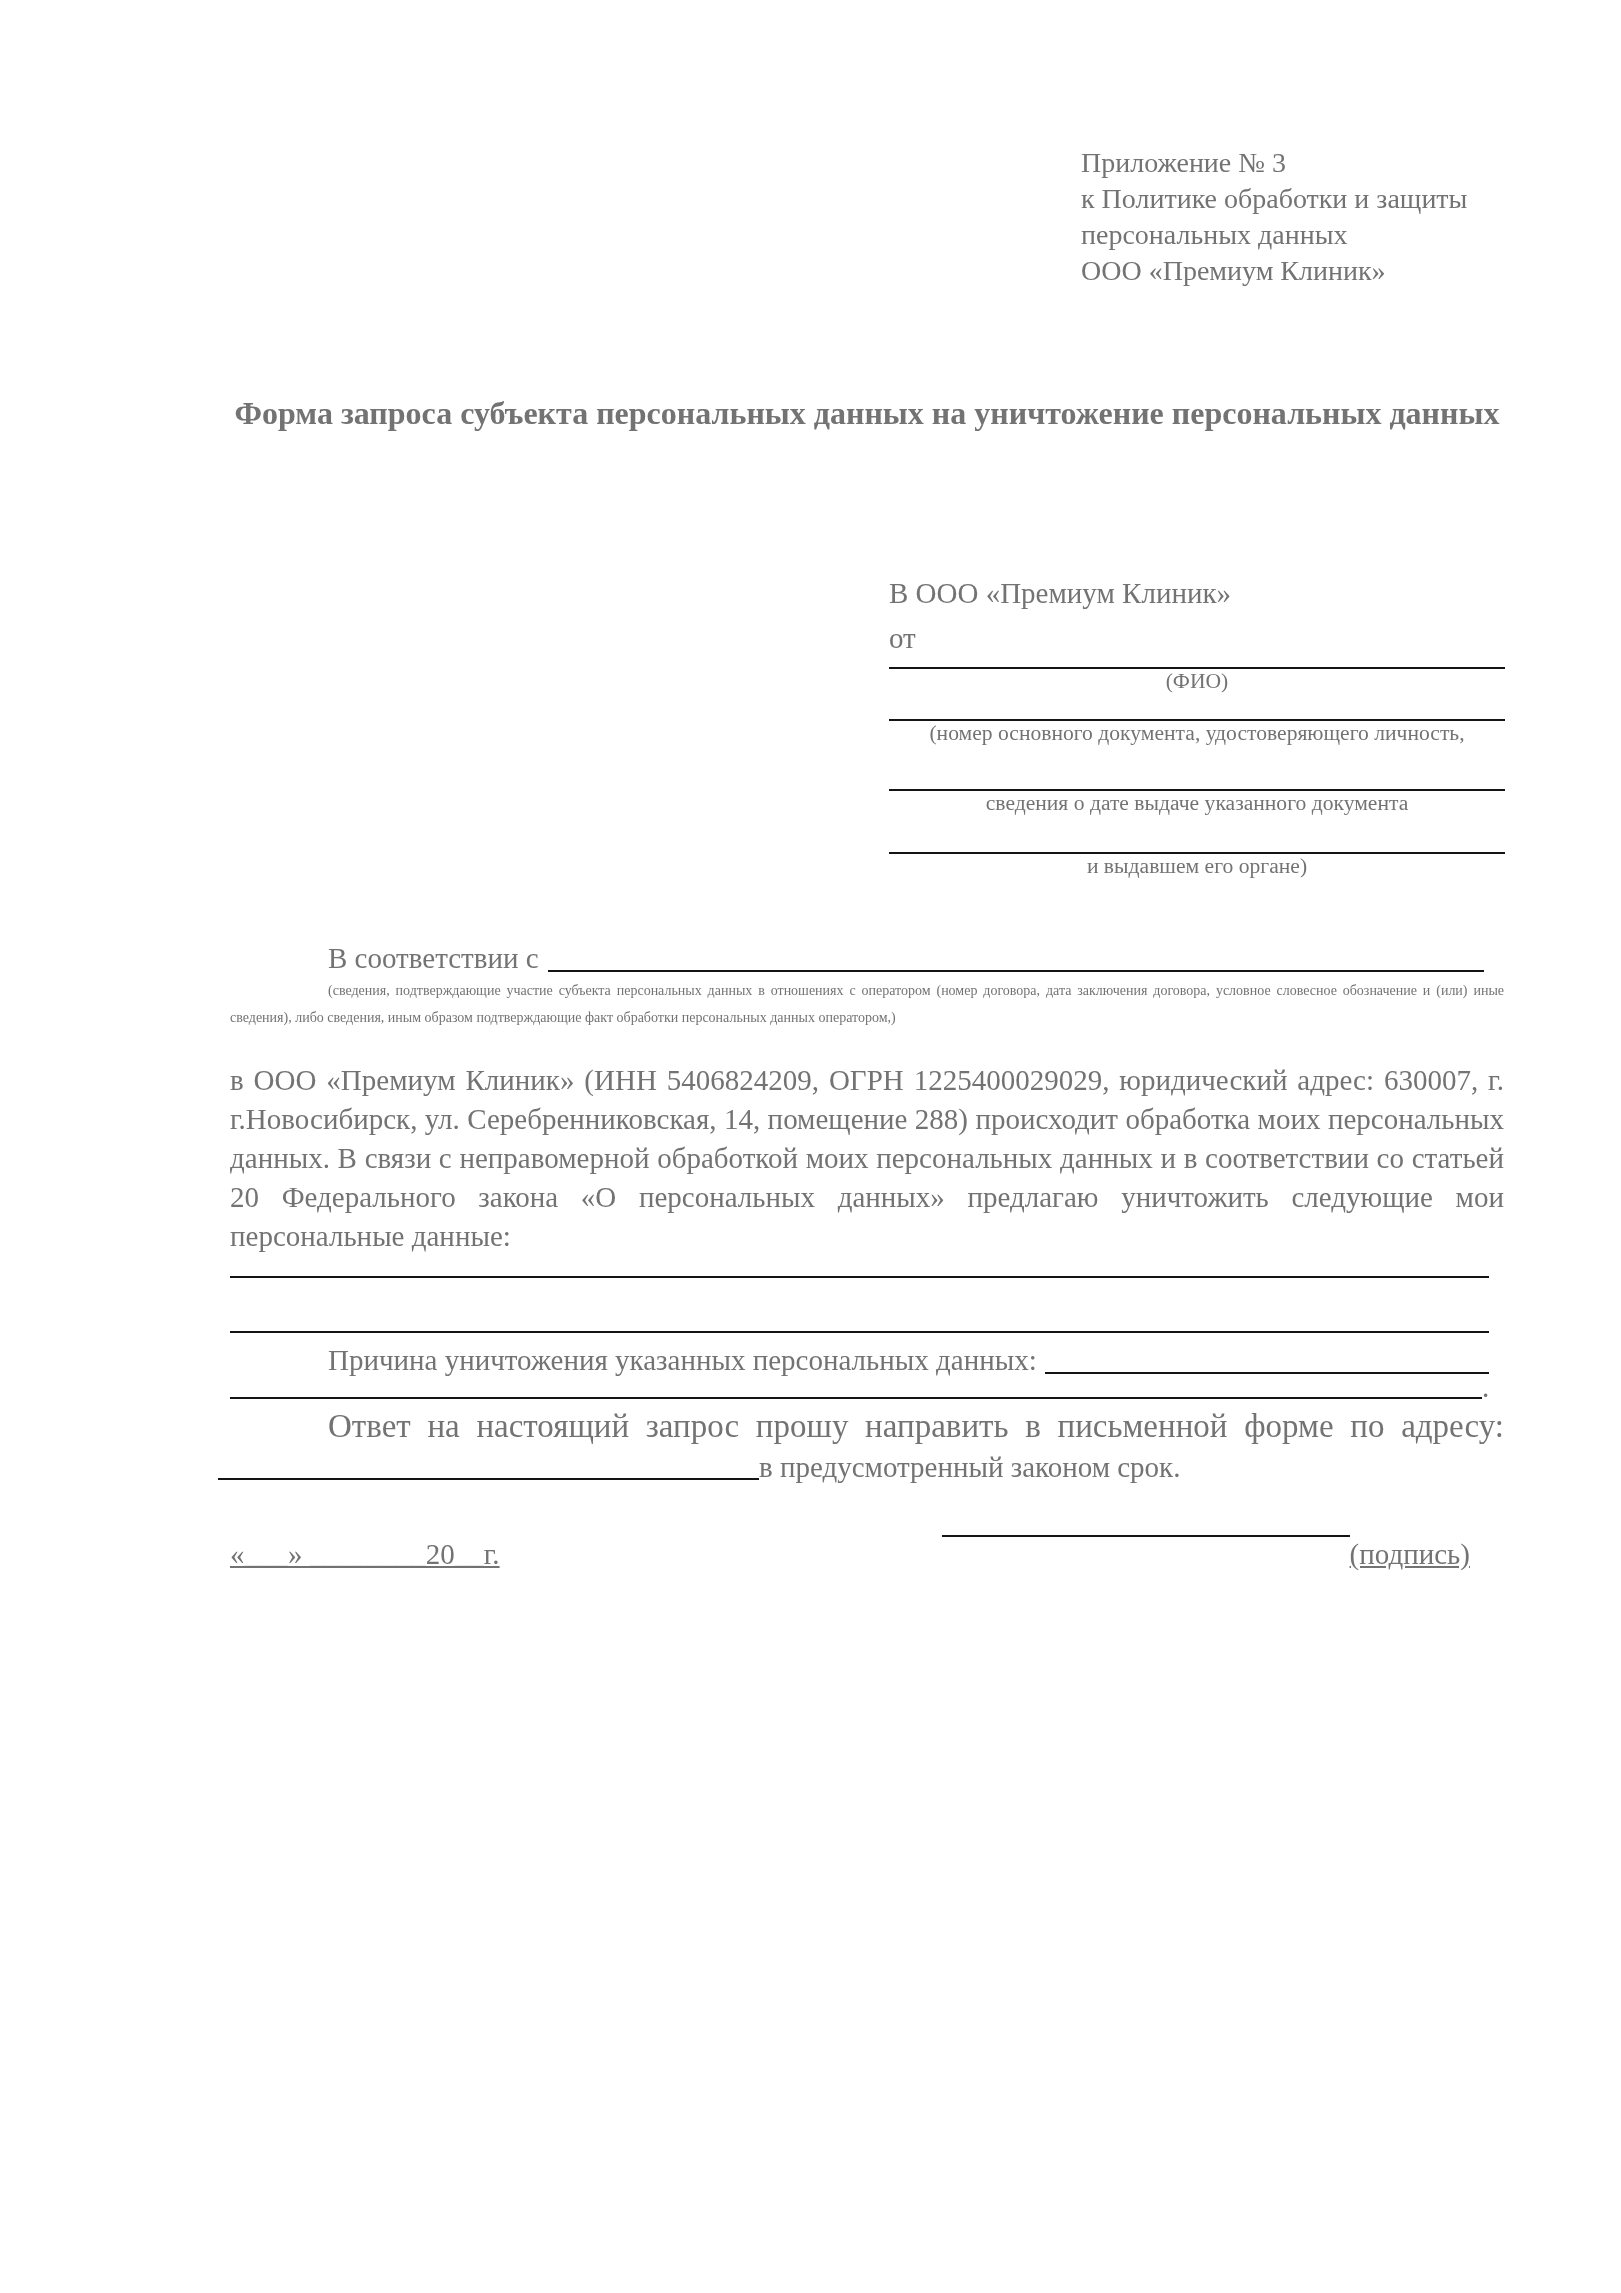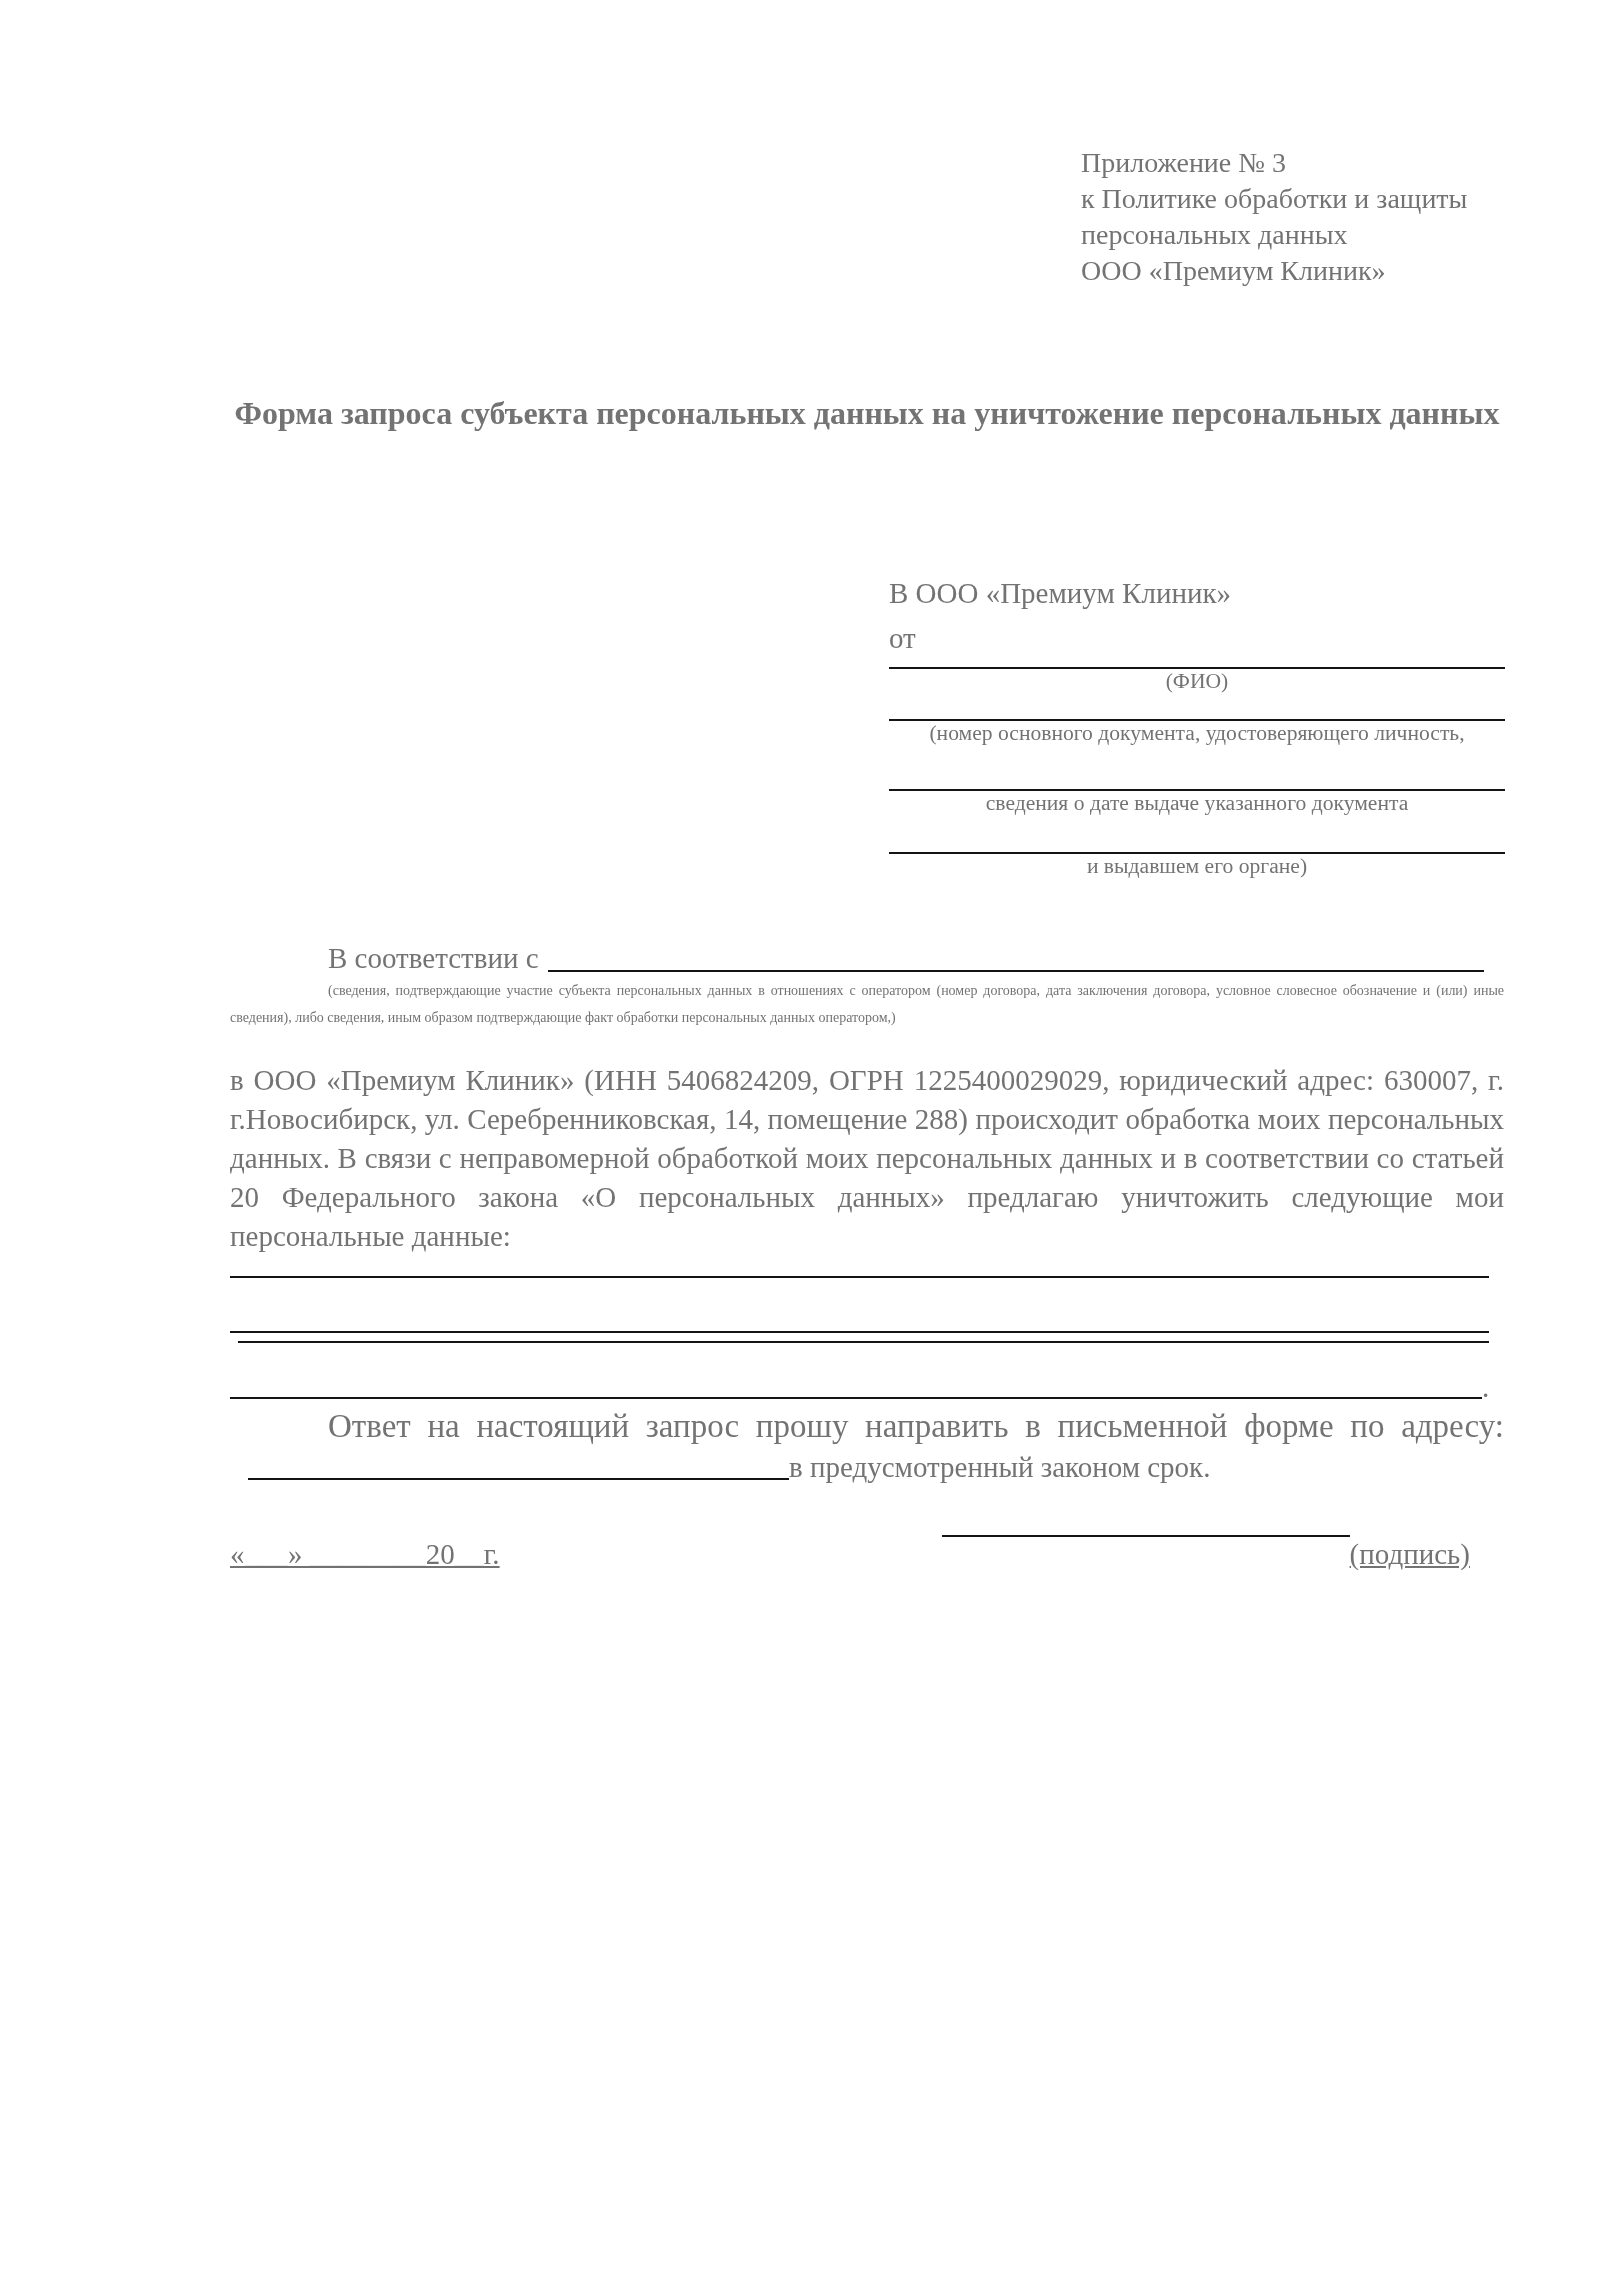--- a/index.html
+++ b/index.html
@@ -64,21 +64,21 @@
   .reason-cont { left: 230px; top: 1370px; width: 1274px; display: flex; font-size: 29px; line-height: 35px; padding-right: 14.7px; box-sizing: border-box; }
   .reason-cont .blank { flex: 1; margin-bottom: 5.9px; }
 
   .response {
     left: 230px; top: 1407px; width: 1274px;
     font-size: 33px; line-height: 39px;
     text-align: justify; text-align-last: justify;
     text-indent: 98px;
   }
 
-  .address-row { left: 248px; top: 1449px; width: 1274px; display: flex; font-size: 29px; line-height: 37px; text-align: right; }
+  .address-row { left: 218px; top: 1449px; width: 1274px; display: flex; font-size: 29px; line-height: 37px; text-align: right; }
   .address-row .blank { width: 541px; margin-bottom: 5.9px; }
   .address-row .txt { white-space: nowrap; }
 
   .footer-row { left: 230px; top: 1535px; width: 1274px; display: flex; align-items: flex-start; font-size: 29px; line-height: 39px; padding-right: 34px; box-sizing: border-box; text-decoration: underline; }
   .footer-row .spacer { flex: 1; }
   .footer-row .blank { width: 408px; margin-bottom: 6.9px; }
   .footer-row .date { white-space: nowrap; }
   .footer-row .sig { white-space: nowrap; }
 </style>
 </head>
@@ -114,20 +114,21 @@
   </div>
 
   <div class="abs fineprint">(сведения, подтверждающие участие субъекта персональных данных в отношениях с оператором (номер договора, дата заключения договора, условное словесное обозначение и (или) иные сведения), либо сведения, иным образом подтверждающие факт обработки персональных данных оператором,)</div>
 
   <div class="abs mainpar">в ООО «Премиум Клиник» (ИНН 5406824209, ОГРН 1225400029029, юридический адрес: 630007, г. г.Новосибирск, ул. Серебренниковская, 14, помещение 288) происходит обработка моих персональных данных. В связи с неправомерной обработкой моих персональных данных и в соответствии со статьей 20 Федерального закона «О персональных данных» предлагаю уничтожить следующие мои персональные данные:</div>
 
   <div class="abs fullline lineA u"></div>
   <div class="abs fullline lineB u"></div>
 
   <div class="abs reason-row">
+    <span class="lbl">Причина уничтожения указанных персональных данных:</span>
     <div class="blank u"></div>
   </div>
 
   <div class="abs reason-cont">
     <div class="blank u"></div>
     <span>.</span>
   </div>
 
   <div class="abs response">Ответ на настоящий запрос прошу направить в письменной форме по адресу:</div>
 

